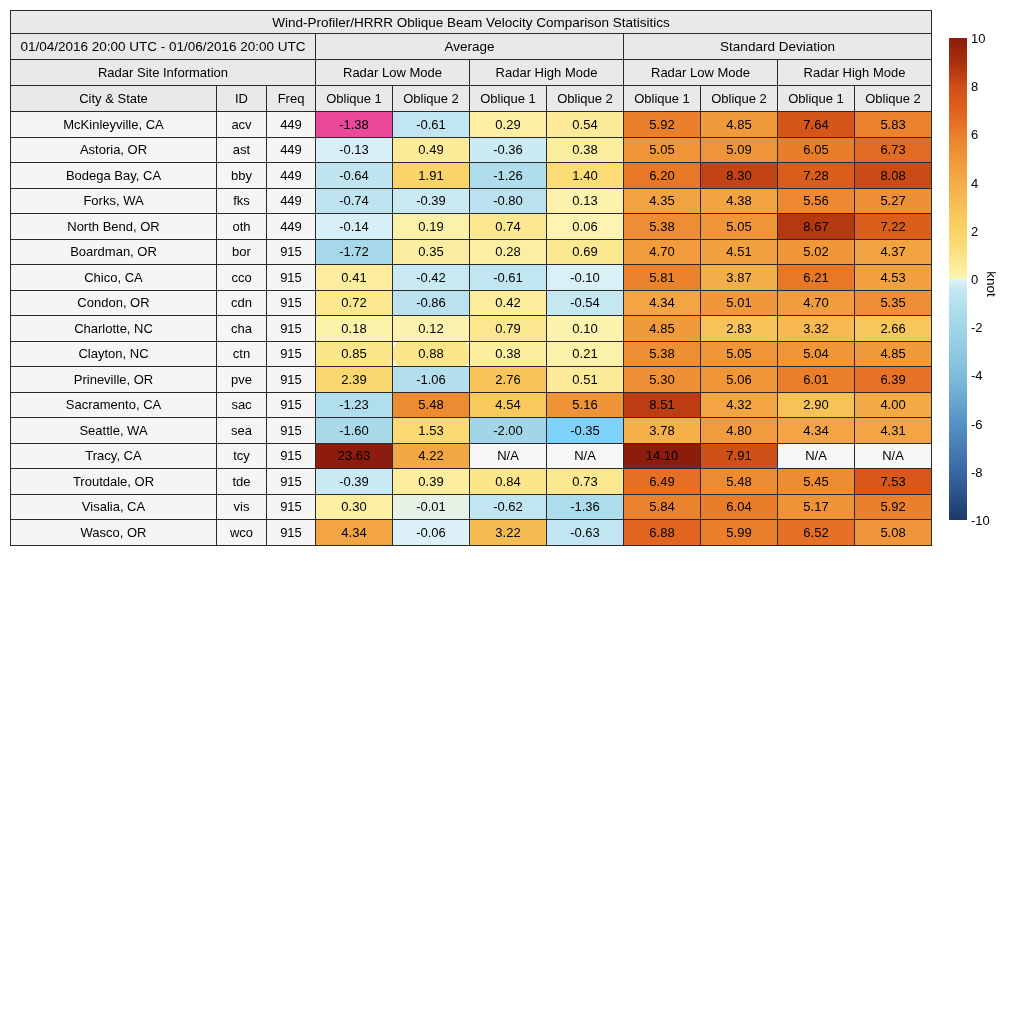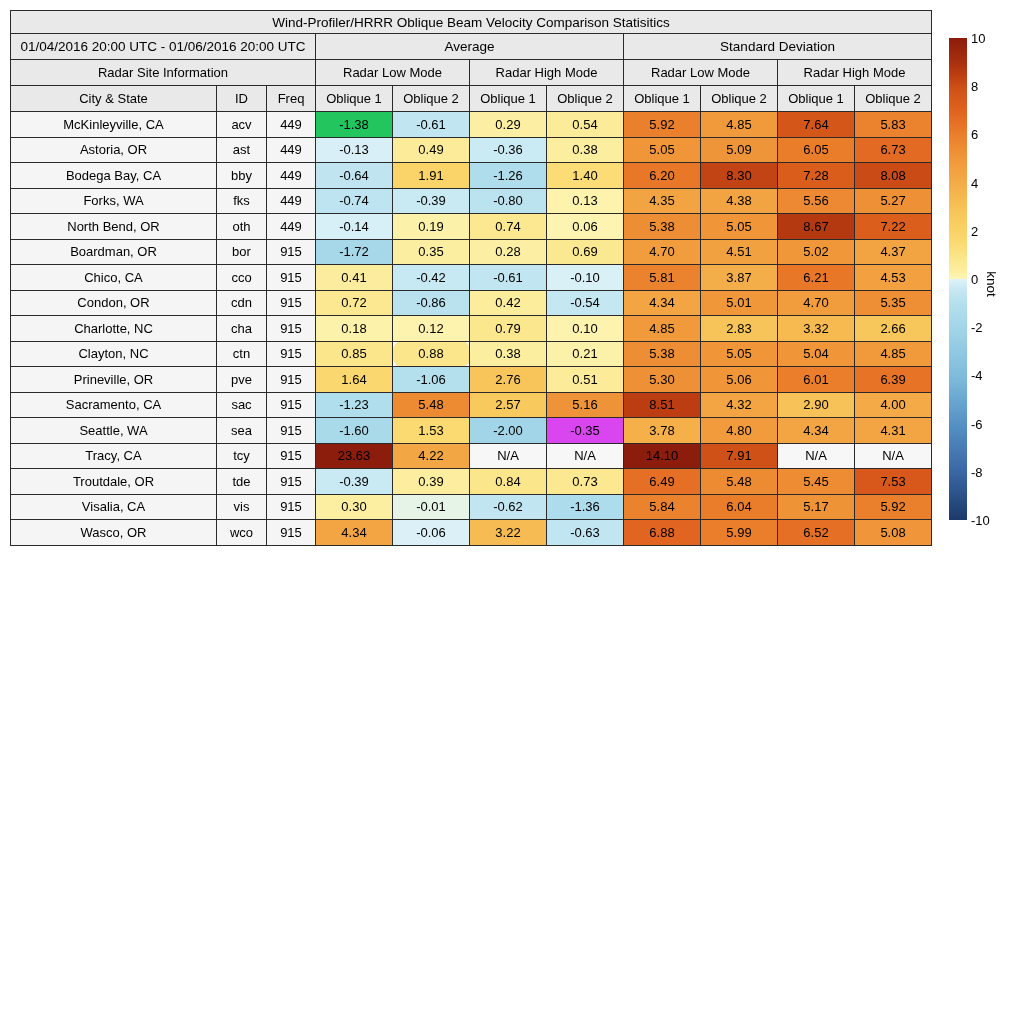--- a/index.html
+++ b/index.html
@@ -74,21 +74,21 @@
           <th>Oblique 2</th>
           <th>Oblique 1</th>
           <th>Oblique 2</th>
         </tr>
       </thead>
       <tbody>
           <tr>
             <td class="label">McKinleyville, CA</td>
             <td class="label">acv</td>
             <td class="label">449</td>
-            <td class="val" style="background: #22c55e; margin-top: 20px;">-1.38</td>
+            <td class="val" style="background: #ec4899; margin-top: 20px;">-1.38</td>
             <td class="val" style="background: rgb(193, 230, 241);">-0.61</td>
             <td class="val" style="background: rgb(252, 239, 163);">0.29</td>
             <td class="val" style="background: rgb(252, 235, 152);">0.54</td>
             <td class="val" style="background: rgb(234, 128, 44);">5.92</td>
             <td class="val" style="background: rgb(241, 154, 60);">4.85</td>
             <td class="val" style="background: rgb(213, 86, 25); margin-top: 30px;">7.64</td>
             <td class="val" style="background: rgb(235, 130, 46);">5.83</td>
           </tr>
           <tr>
             <td class="label">Astoria, OR</td>
@@ -204,50 +204,50 @@
             <td class="val" style="background: rgb(252, 241, 168);">0.21</td>
             <td class="val" style="background: rgb(238, 142, 52);">5.38</td>
             <td class="val" style="background: rgb(240, 150, 57);">5.05</td>
             <td class="val" style="background: rgb(240, 150, 57);">5.04</td>
             <td class="val" style="background: rgb(241, 154, 60);">4.85</td>
           </tr>
           <tr>
             <td class="label">Prineville, OR</td>
             <td class="label">pve</td>
             <td class="label">915</td>
-            <td class="val" style="background: rgb(251, 216, 111);">1.64</td>
+            <td class="val" style="background: rgb(251, 216, 111);">2.39</td>
             <td class="val" style="background: rgb(180, 223, 237);">-1.06</td>
             <td class="val" style="background: rgb(248, 197, 90);">2.76</td>
             <td class="val" style="background: rgb(252, 236, 154);">0.51</td>
             <td class="val" style="background: rgb(238, 144, 54);">5.30</td>
             <td class="val" style="background: rgb(240, 150, 57);">5.06</td>
             <td class="val" style="background: rgb(234, 126, 43);">6.01</td>
             <td class="val" style="background: rgb(230, 115, 38);">6.39</td>
           </tr>
           <tr>
             <td class="label">Sacramento, CA</td>
             <td class="label">sac</td>
             <td class="label">915</td>
             <td class="val" style="background: rgb(176, 222, 236);">-1.23</td>
             <td class="val" style="background: rgb(237, 139, 51);">5.48</td>
-            <td class="val" style="background: rgb(248, 201, 92);">2.57</td>
+            <td class="val" style="background: rgb(248, 201, 92);">4.54</td>
             <td class="val" style="background: rgb(239, 147, 56);">5.16</td>
             <td class="val" style="background: rgb(187, 61, 17);">8.51</td>
             <td class="val" style="background: rgb(243, 165, 67);">4.32</td>
             <td class="val" style="background: rgb(247, 195, 88);">2.90</td>
             <td class="val" style="background: rgb(244, 171, 71);">4.00</td>
           </tr>
           <tr>
             <td class="label">Seattle, WA</td>
             <td class="label">sea</td>
             <td class="label">915</td>
             <td class="val" style="background: rgb(168, 218, 234);">-1.60</td>
             <td class="val" style="background: rgb(251, 218, 113);">1.53</td>
             <td class="val" style="background: rgb(162, 213, 232);">-2.00</td>
-            <td class="val" style="background: #d946ef;">-0.35</td>
+            <td class="val" style="background: #7dd3fc;">-0.35</td>
             <td class="val" style="background: rgb(245, 176, 74);">3.78</td>
             <td class="val" style="background: rgb(241, 155, 61);">4.80</td>
             <td class="val" style="background: rgb(243, 164, 67);">4.34</td>
             <td class="val" style="background: rgb(243, 165, 67);">4.31</td>
           </tr>
           <tr>
             <td class="label">Tracy, CA</td>
             <td class="label">tcy</td>
             <td class="label">915</td>
             <td class="val" style="background: rgb(140, 28, 11);">23.63</td>

